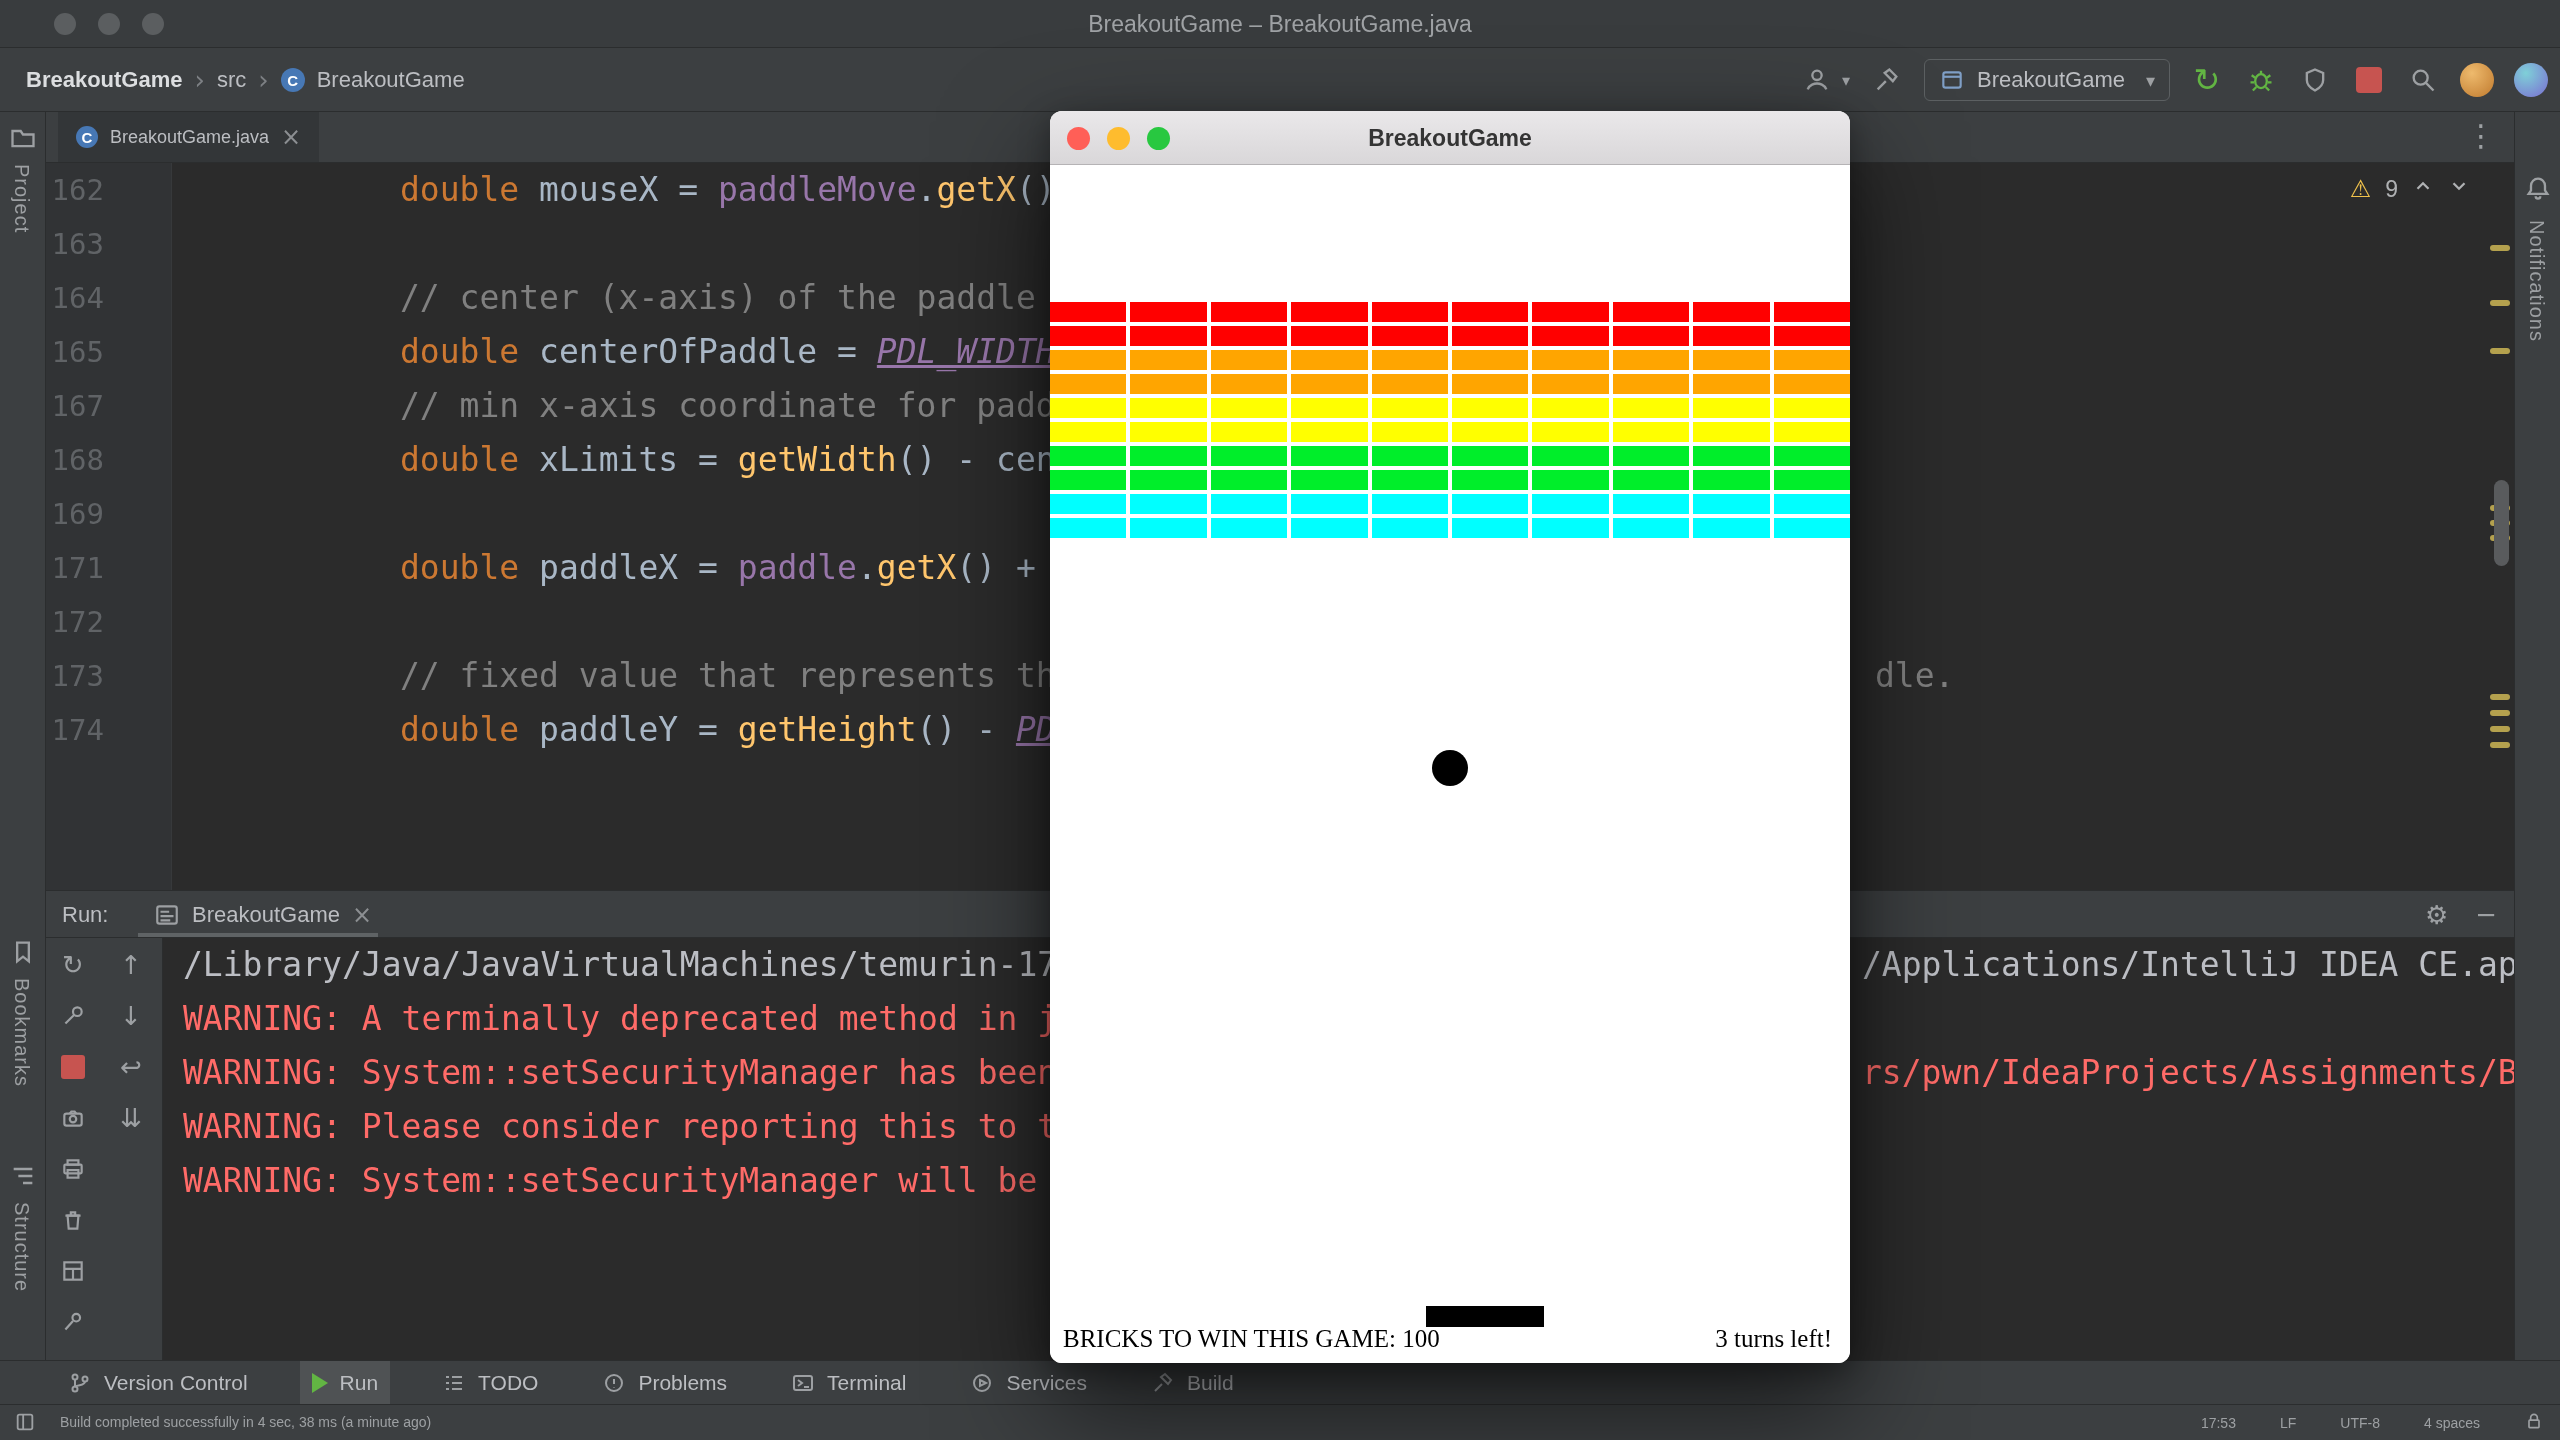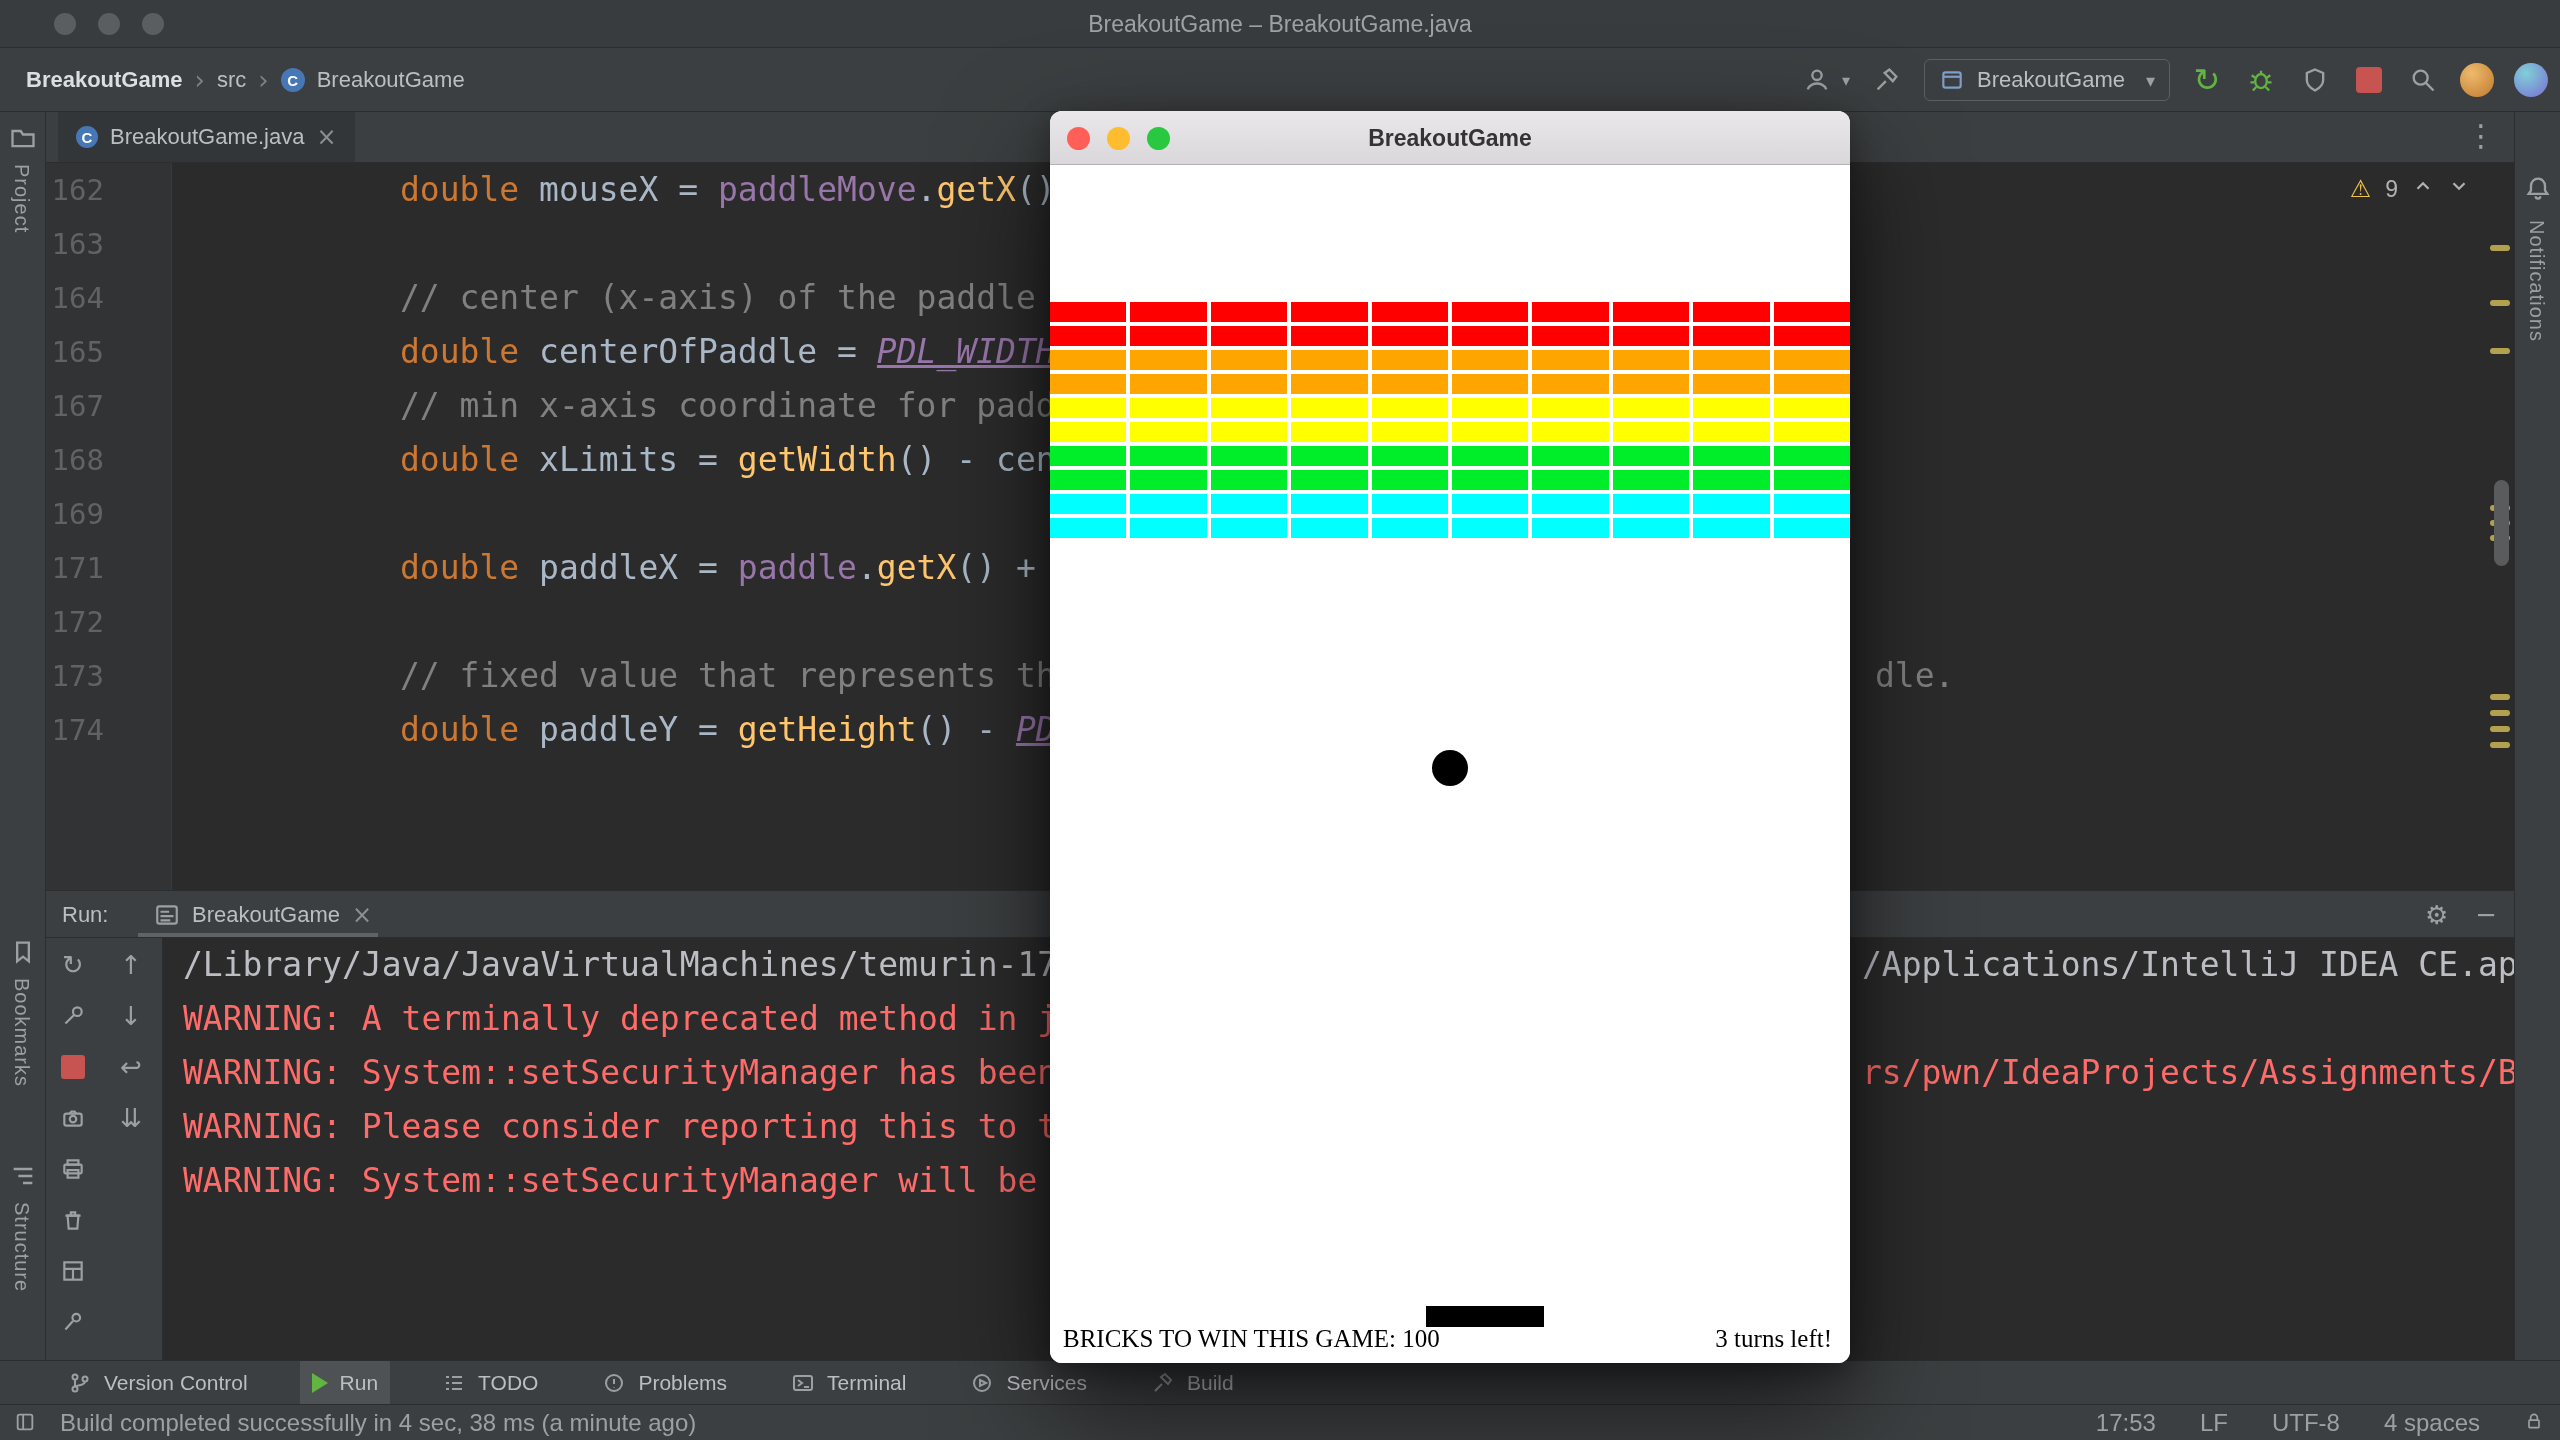--- a/index.html
+++ b/index.html
@@ -51,21 +51,21 @@
   .strip-ic { position:absolute; left:9px; width:28px; height:28px; }
   .strip-ic svg { width:28px; height:28px; stroke:#9da0a3; fill:none; stroke-width:2; }
   .vlabel { position:absolute; left:10px; writing-mode:vertical-rl; color:#9da0a3;
     font-size:20px; letter-spacing:1px; }
 
   
   .tabbar { position:absolute; left:46px; top:112px; width:2468px; height:51px;
     background:#3c3f41; border-bottom:1px solid #2b2d2e; z-index:4; }
   .etab { position:absolute; left:12px; top:0; height:50px; background:#333638;
     display:flex; align-items:center; gap:12px; padding:0 18px; }
-  .etab .label { color:#bcbec2; font-size:22px; }
+  .etab .label { color:#bcbec2; font-size:18px; }
   .tab-close { color:#8c8f92; font-size:24px; }
   .kebab { position:absolute; right:18px; top:6px; color:#9da0a3; font-size:30px; }
 
   
   .editor { position:absolute; left:46px; top:163px; width:2468px; height:727px;
     background:#2b2b2b; overflow:hidden; z-index:3; }
   .gutter-bg { position:absolute; left:0; top:0; width:126px; height:100%;
     background:#313335; border-right:1px solid #37393b; }
   .eline { position:relative; height:54px; line-height:54px; white-space:pre;
     font-family:"DejaVu Sans Mono", monospace; font-size:33px; }
@@ -117,21 +117,21 @@
     padding-left:56px; gap:40px; z-index:5; }
   .bb-item { display:flex; align-items:center; gap:12px; color:#bcbec2; font-size:21px;
     height:100%; padding:0 12px; }
   .bb-item.active { background:rgba(255,255,255,0.10); }
   .bb-item svg { width:24px; height:24px; stroke:#9da0a3; fill:none; stroke-width:2; }
   .play-tri { width:0; height:0; border-left:16px solid #62b543;
     border-top:10px solid transparent; border-bottom:10px solid transparent; }
 
   
   .statusbar { position:absolute; left:0; top:1404px; width:2560px; height:36px;
-    background:#3c3f41; border-top:1px solid #2b2d2e; color:#9da0a3; font-size:24px; z-index:5; }
+    background:#3c3f41; border-top:1px solid #2b2d2e; color:#9da0a3; font-size:14px; z-index:5; }
   .sb-left { position:absolute; left:60px; top:0; line-height:35px; }
   .sb-corner { position:absolute; left:14px; top:6px; }
   .sb-corner svg { width:22px; height:22px; stroke:#9da0a3; fill:none; stroke-width:2; }
   .sb-right { position:absolute; right:16px; top:0; height:35px; display:flex; align-items:center; gap:44px; }
   .sb-right svg { width:20px; height:20px; stroke:#9da0a3; fill:none; stroke-width:2; }
 
   
   .game-window { position:absolute; left:1050px; top:111px; width:800px; height:1252px;
     border-radius:12px; overflow:hidden; z-index:60; background:#ffffff;
     box-shadow:0 45px 110px rgba(0,0,0,0.60), 0 8px 30px rgba(0,0,0,0.35); }

